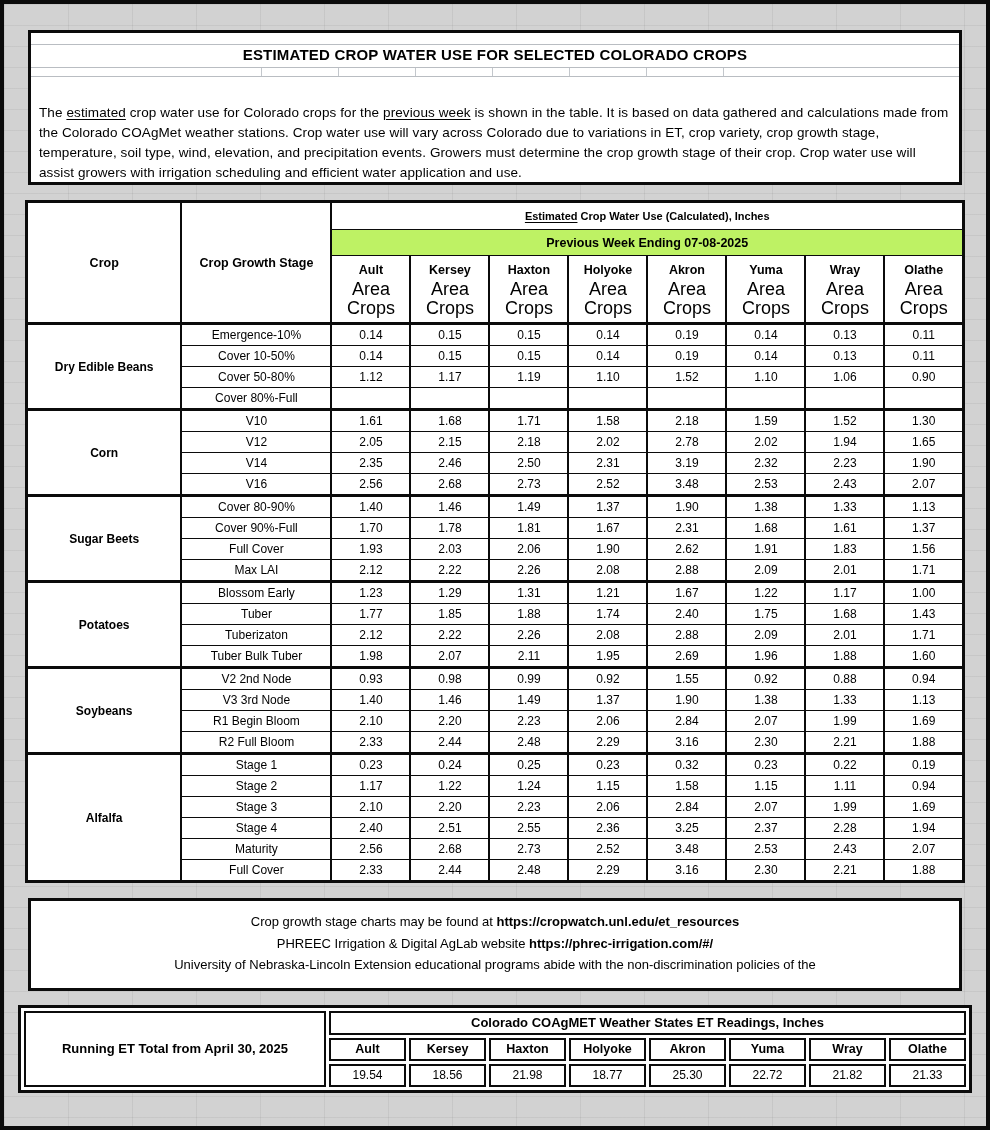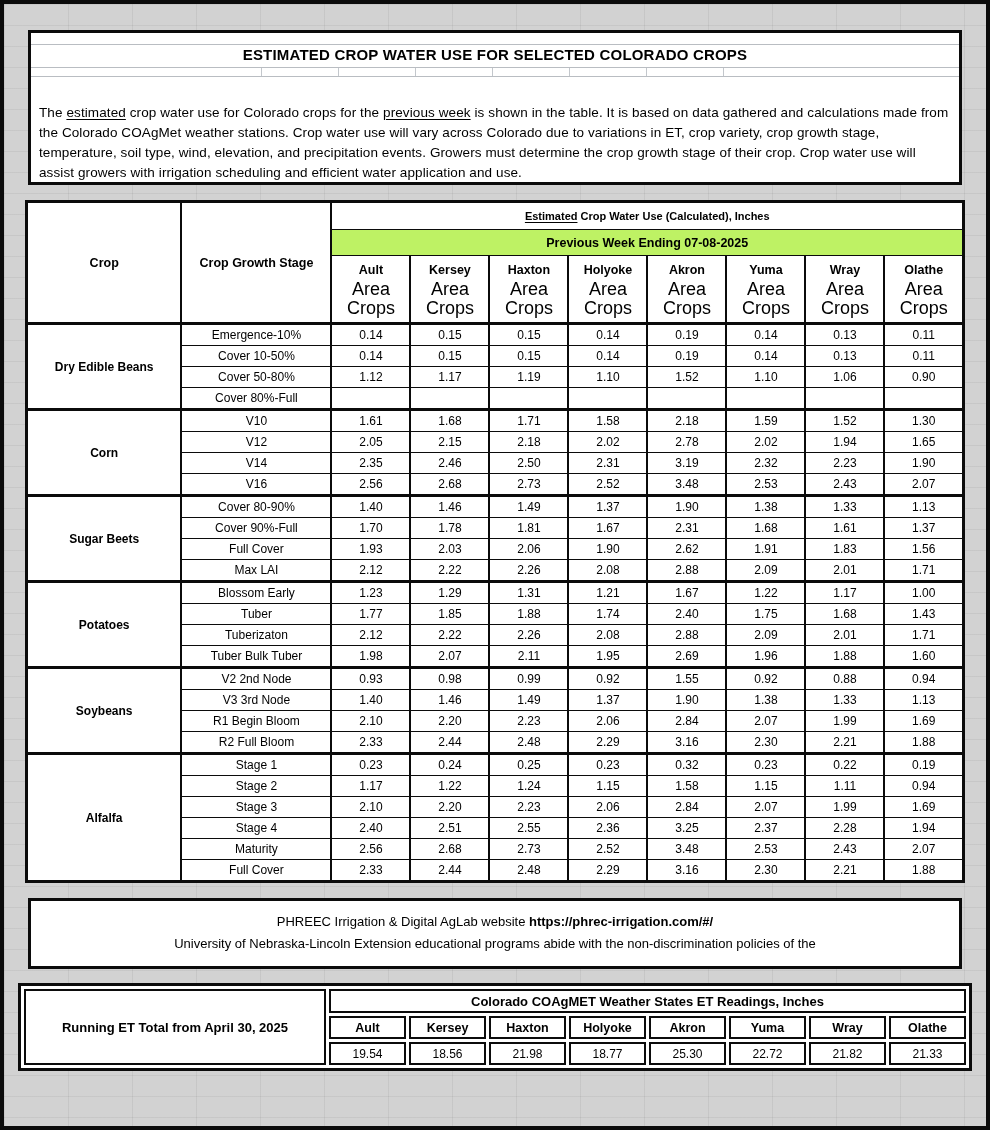--- a/index.html
+++ b/index.html
@@ -423,20 +423,21 @@
           <td class="value-cell">2.29</td>
           <td class="value-cell">3.16</td>
           <td class="value-cell">2.30</td>
           <td class="value-cell">2.21</td>
           <td class="value-cell">1.88</td>
         </tr>
       </tbody>
   </table>
 
   <div class="box footer-box" id="footer-lines">
+      <div class="f-line"><span>Crop growth stage charts may be found at </span><span class="b">https://cropwatch.unl.edu/et_resources</span></div>
       <div class="f-line"><span>PHREEC Irrigation &amp; Digital AgLab website </span><span class="b">https://phrec-irrigation.com/#/</span></div>
       <div class="f-line"><span>University of Nebraska-Lincoln Extension educational programs abide with the non-discrimination policies of the</span></div>
     </div>
 
   <table class="bottom">
     <colgroup>
       <col style="width:152px">
         <col style="width:147px">
       <col style="width:77px">
         <col style="width:77px">

